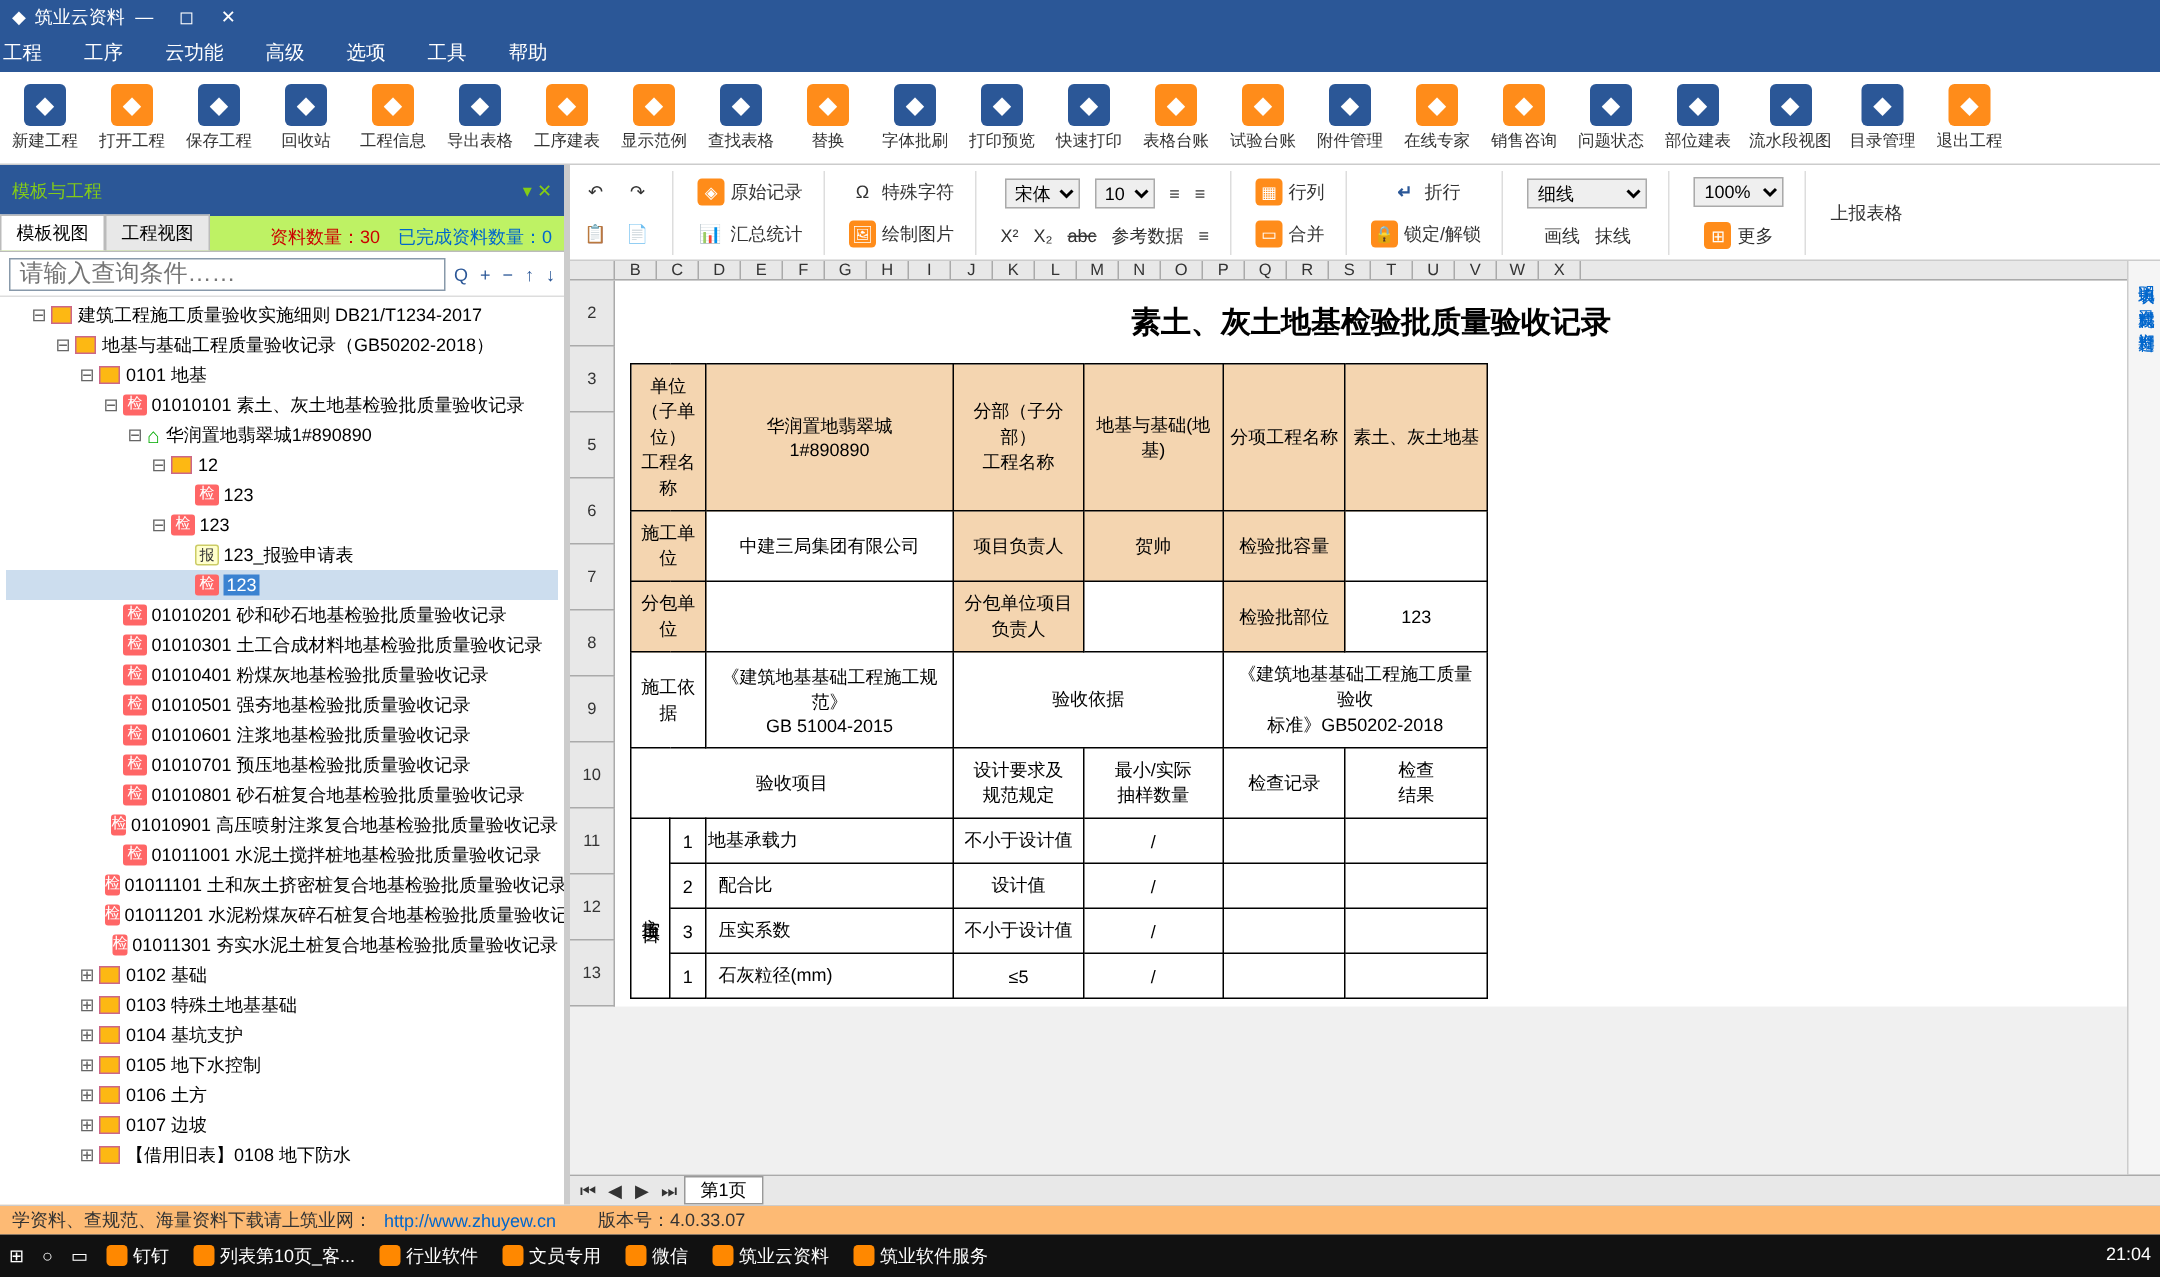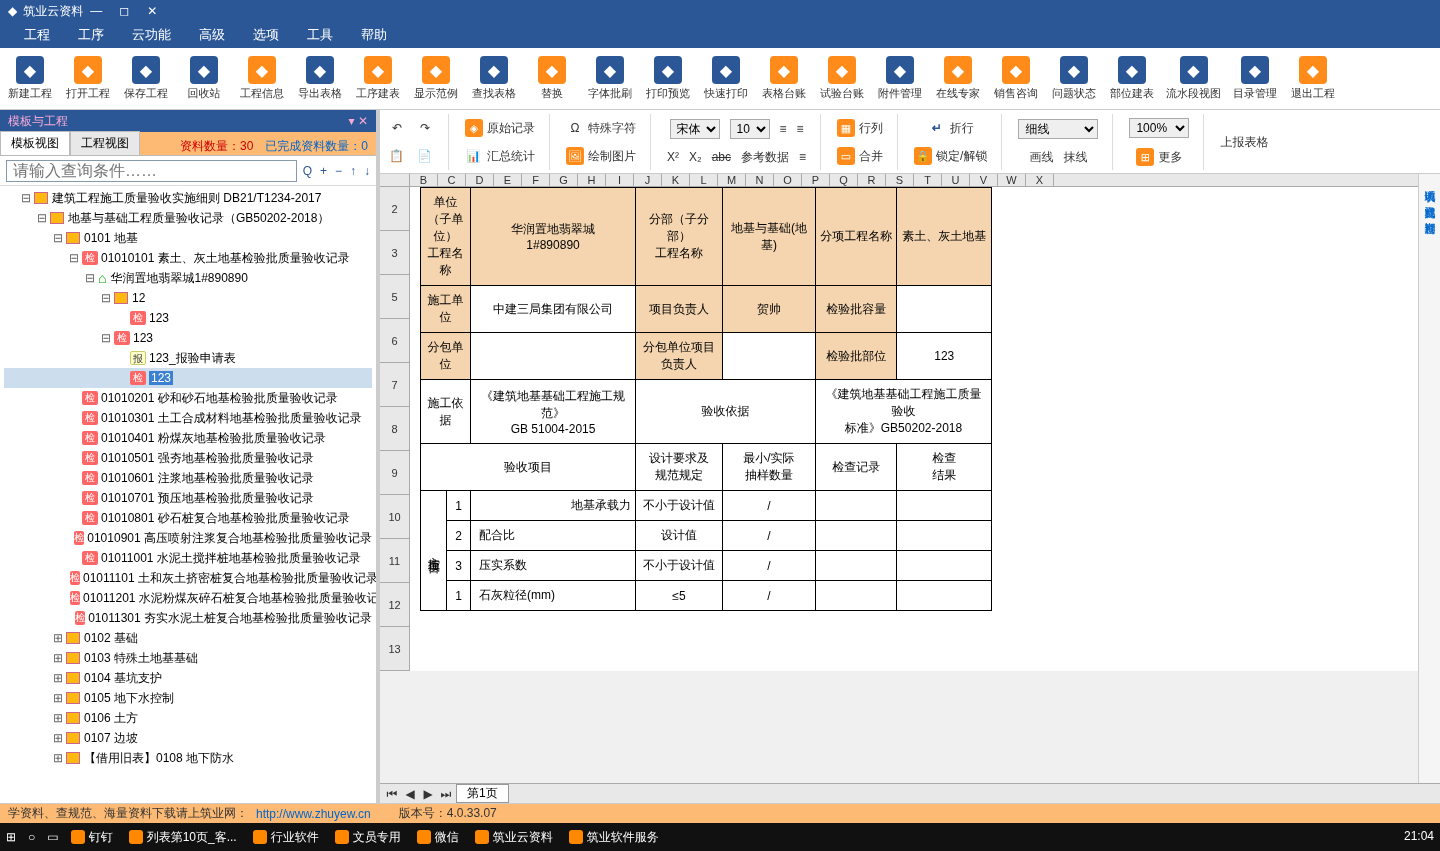--- a/index.html
+++ b/index.html
@@ -4,35 +4,35 @@
 <style>
 * { margin: 0; padding: 0; box-sizing: border-box; font-family: "Microsoft YaHei", SimSun, sans-serif; font-size: 12px; }
 body { background: #fff; overflow: hidden; }
 
 .titlebar { background: #2b5797; color: #fff; height: 22px; display: flex; align-items: center; padding: 0 8px; }
 .titlebar .icon { margin-right: 6px; }
 .titlebar .title-center { flex: 1; text-align: center; font-size: 12px; }
 .titlebar .win-btns { display: flex; gap: 2px; }
 .titlebar .win-btn { width: 26px; height: 18px; display: flex; align-items: center; justify-content: center; cursor: pointer; }
 
-.menubar { background: #2b5797; color: #fff; height: 26px; display: flex; align-items: center; padding: 0 24px; gap: 28px; }
+.menubar { background: #2b5797; color: #fff; height: 26px; display: flex; align-items: center; padding: 0 2px; gap: 28px; }
 .menubar span { cursor: pointer; font-size: 13px; }
 
 .toolbar-row { background: #fff; border-bottom: 1px solid #ccc; height: 62px; display: flex; align-items: center; padding: 2px 6px; gap: 10px; overflow: hidden; }
 .tb-item { display: flex; flex-direction: column; align-items: center; gap: 2px; cursor: pointer; min-width: 48px; }
 .tb-item .ico { width: 28px; height: 28px; border-radius: 4px; display: flex; align-items: center; justify-content: center; color: #fff; font-size: 16px; }
 .tb-item .lbl { font-size: 11px; color: #333; white-space: nowrap; }
 .ico.orange { background: #ff8c1a; }
 .ico.blue { background: #2b5797; }
 
 .main { display: flex; height: calc(100vh - 22px - 26px - 62px - 20px - 28px); }
 
 .left-pane { width: 380px; border-right: 4px solid #ccc; display: flex; flex-direction: column; background: #fff; position: relative; }
-.left-header { background: #2b5797; color: #f9a8d4; height: 22px; display: flex; align-items: center; padding: 0 8px; justify-content: space-between; }
-.left-tabs { display: flex; border-bottom: 1px solid #bbb; background: #fdba74; height: 24px; align-items: flex-end; text-align: center; }
+.left-header { background: #2b5797; color: #84cc16; height: 34px; display: flex; align-items: center; padding: 0 8px; justify-content: space-between; }
+.left-tabs { display: flex; border-bottom: 1px solid #bbb; background: #bef264; height: 24px; align-items: flex-end; text-align: center; }
 .left-tabs .tab { padding: 3px 10px; border: 1px solid #bbb; border-bottom: none; background: #e8e8e8; cursor: pointer; font-size: 12px; }
 .left-tabs .tab.active { background: #fff; }
 .left-tabs .stats { flex: 1; display: flex; justify-content: flex-end; align-items: center; gap: 12px; padding: 0 8px; font-size: 11px; }
 .left-tabs .stats .c1 { color: #c00; }
 .left-tabs .stats .c2 { color: #06c; }
 .search-row { height: 30px; display: flex; align-items: center; padding: 2px 6px; gap: 6px; border-bottom: 1px solid #ddd; }
 .search-row input { flex: 1; height: 22px; border: 1px solid #89a; padding: 0 6px; font-size: 16px; color: #888; }
 .search-row .sbtns { display: flex; gap: 8px; color: #2b5797; font-size: 16px; }
 .search-row .sbtns span { cursor: pointer; }
 
@@ -547,20 +547,21 @@
               <div>6</div>
               <div>7</div>
               <div>8</div>
               <div>9</div>
               <div>10</div>
               <div>11</div>
               <div>12</div>
               <div>13</div>
             </div>
           <div class="sheet-content">
+            <div class="doc-title">素土、灰土地基检验批质量验收记录</div>
             <table class="form">
               <tbody>
                   <tr>
                 <td class="hd" colspan="2" style="white-space:pre-line">单位（子单位）
 工程名称</td>
                 <td class="hd" style="white-space:pre-line">华润置地翡翠城
 1#890890</td>
                 <td class="hd" style="white-space:pre-line">分部（子分部）
 工程名称</td>
                 <td class="hd">地基与基础(地基)</td>
@@ -598,21 +599,21 @@
 规范规定</td>
                 <td style="white-space:pre-line">最小/实际
 抽样数量</td>
                 <td>检查记录</td>
                 <td style="white-space:pre-line">检查
 结果</td>
               </tr>
               <tr>
                 <td rowspan="4" style="width:18px"><span class="vtxt">主控项目</span></td>
                 <td style="width:24px">1</td>
-                    <td style="text-align:right;padding-left:20px">地基承载力</td>
+                    <td style="text-align:left;padding-left:1px">地基承载力</td>
                     <td>不小于设计值</td>
                     <td>/</td>
                     <td></td>
                     <td></td>
               </tr>
               <tr>
                     <td>2</td>
                     <td style="text-align:left;padding-left:8px">配合比</td>
                     <td>设计值</td>
                     <td>/</td>

